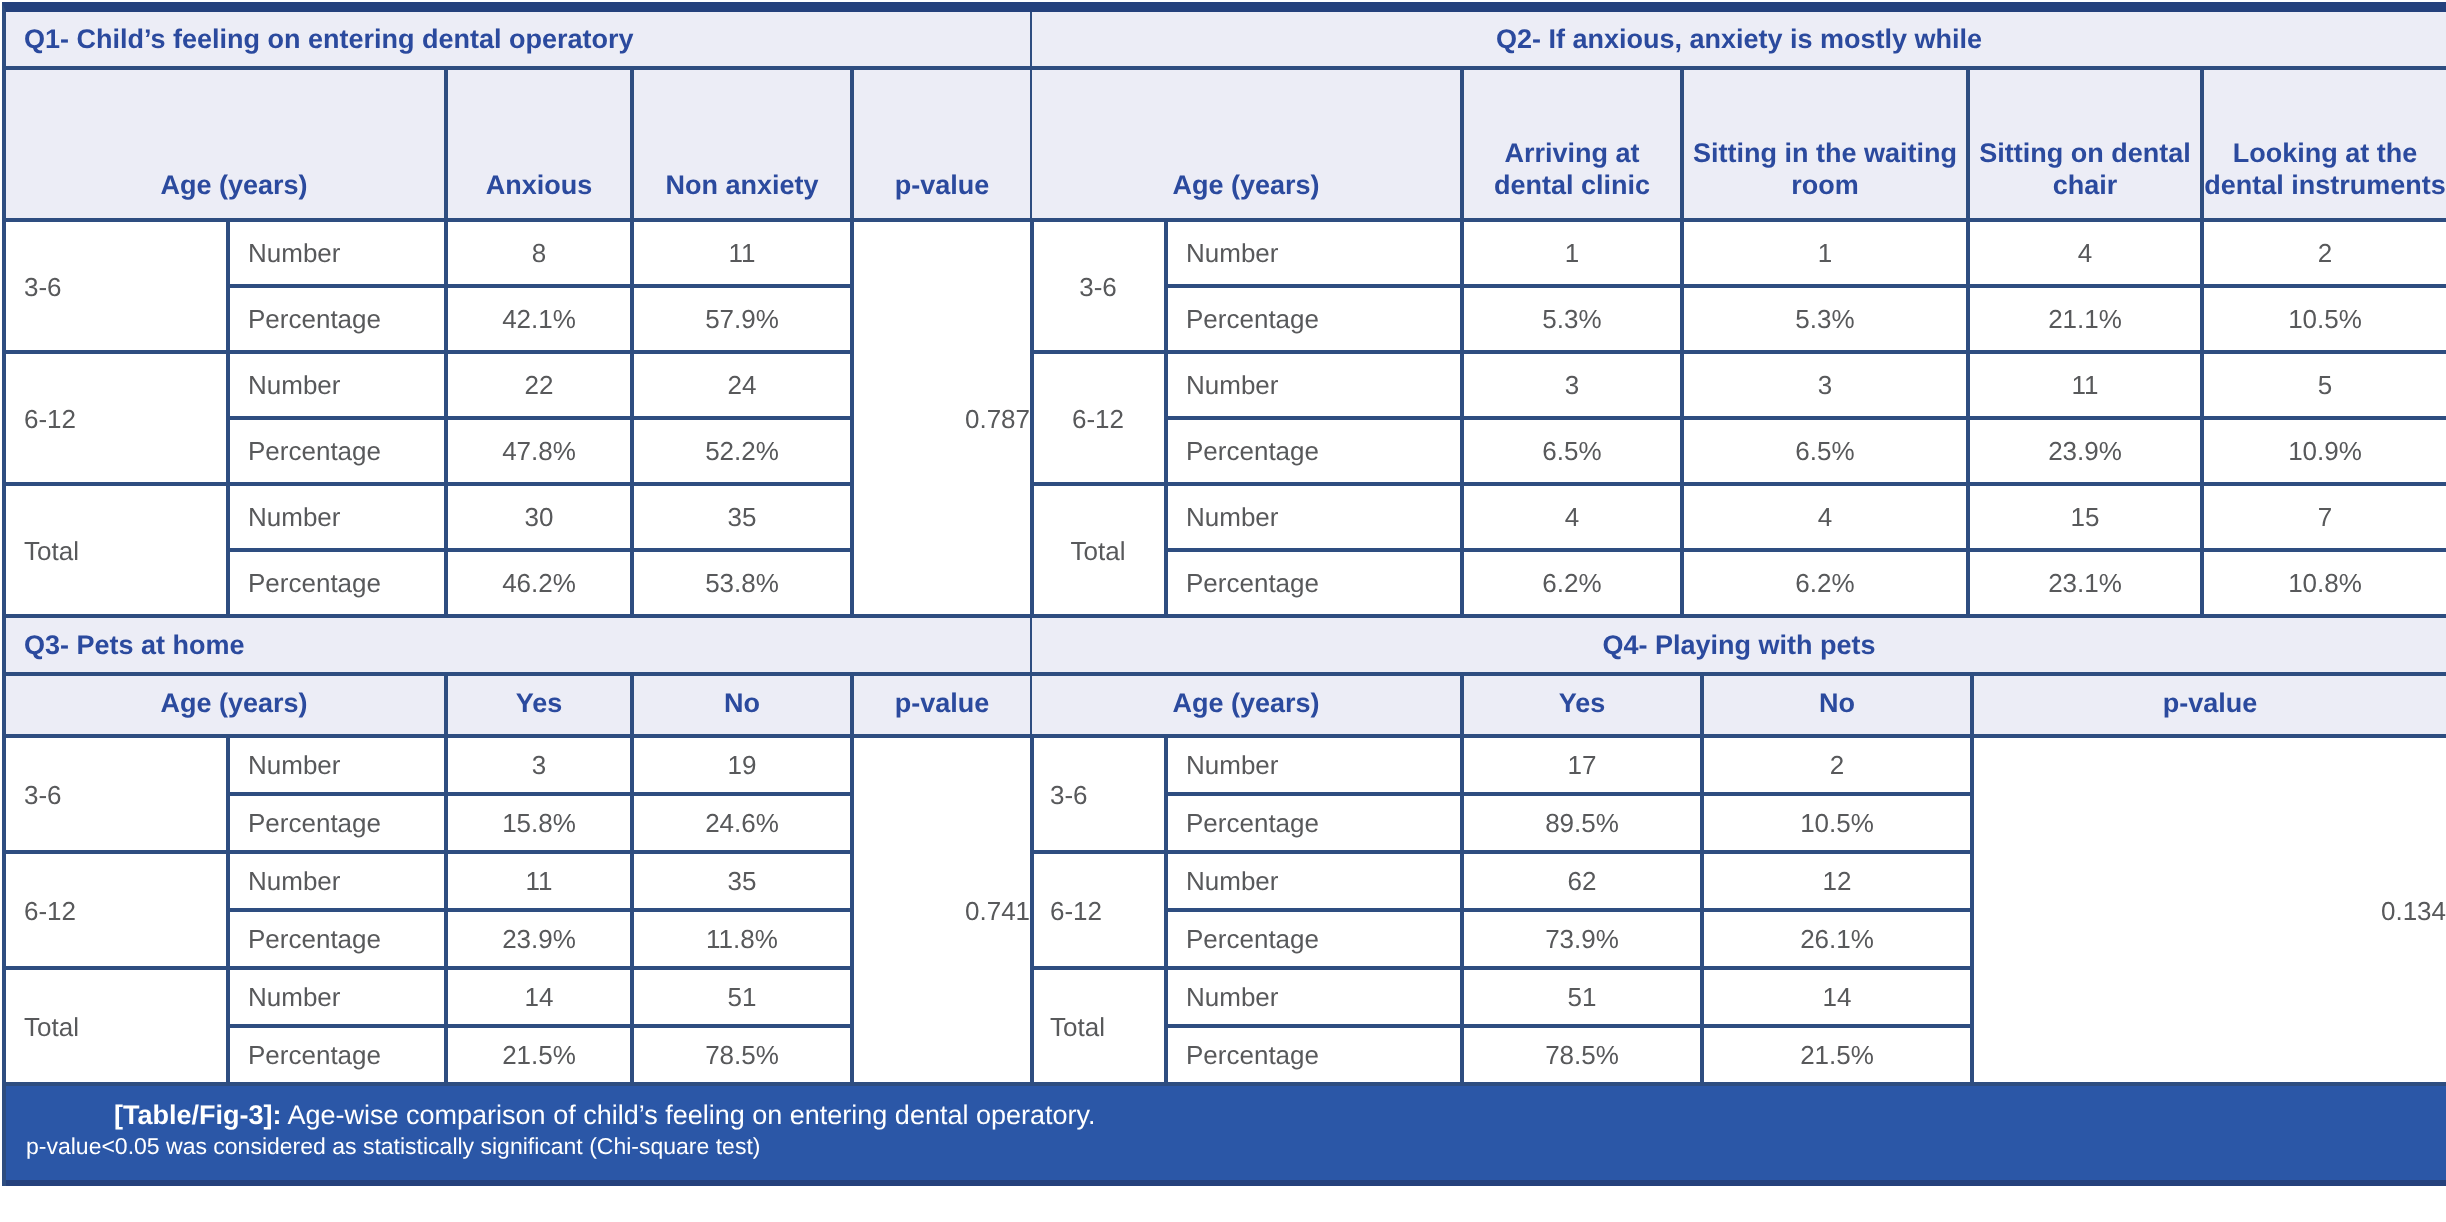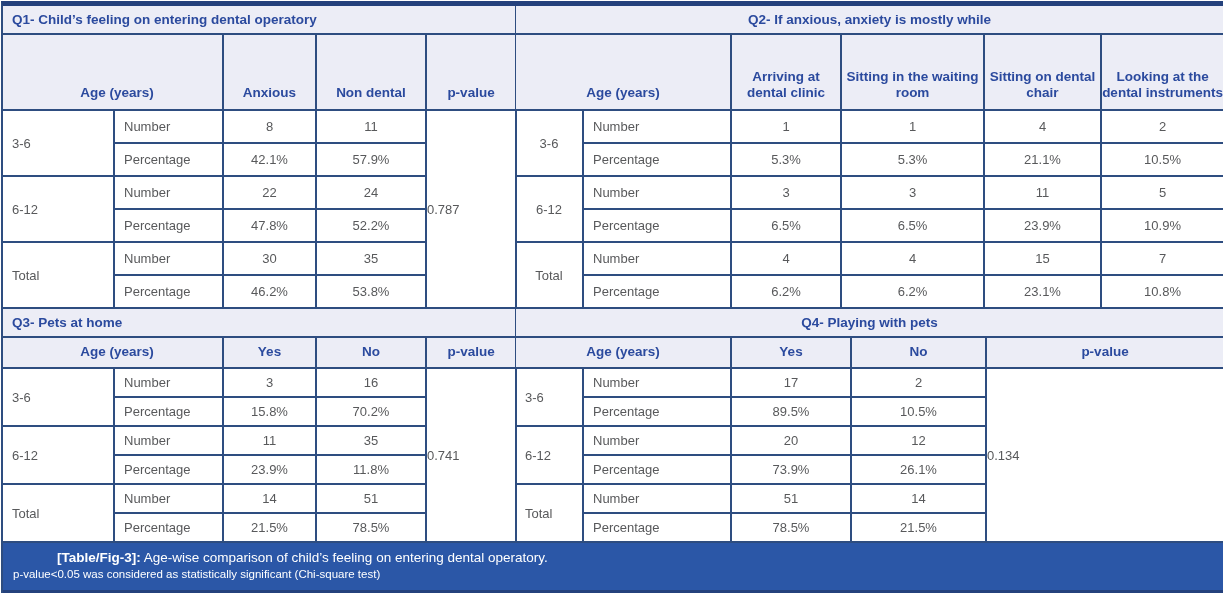--- a/index.html
+++ b/index.html
@@ -57,21 +57,21 @@
   .top-tbl tr.data td { height: 33px; }
   .bot-tbl tr.data td { height: 29px; }
   .tbl td {
     color: var(--data-text, #58595b);
     vertical-align: middle;
   }
   td.age { text-align: left; padding-left: 9px; }
   td.age-c { text-align: center; padding-left: 0; }
   td.sub { text-align: left; padding-left: 9px; border-radius: 14px; }
   td.val { text-align: center; }
-  td.pcell { text-align: left; }
+  td.pcell { text-align: right; }
   
   .caption {
     width: 1221px;
     height: 50px;
     background: var(--caption-bg, #2b57a7);
     border-bottom: 3px solid var(--top-bar, #24417c);
     color: var(--caption-text, #ffffff);
     padding: 6px 10px 0 10px;
   }
   .cap-line1 { font-size: 13.5px; line-height: 1.35; padding-left: 44px; }
@@ -94,21 +94,21 @@
             <col style="width:110px">
             <col style="width:90px">
           </colgroup>
         <tbody>
             <tr class="title">
           <th colspan="5">Q1- Child’s feeling on entering dental operatory</th>
         </tr>
         <tr class="hdr">
           <th colspan="2" class="age-left">Age (years)</th>
           <th>Anxious</th>
-          <th>Non dental</th>
+          <th>Non anxiety</th>
           <th>p-value</th>
         </tr>
         <tr class="data">
           <td class="age" rowspan="2">3-6</td>
           <td class="sub">Number</td>
           <td class="val">8</td>
           <td class="val">11</td>
           <td class="pcell" rowspan="6">0.787</td>
         </tr>
         <tr class="data">
@@ -156,27 +156,27 @@
         <tr class="hdr">
           <th colspan="2" class="age-left">Age (years)</th>
           <th>Yes</th>
           <th>No</th>
           <th>p-value</th>
         </tr>
         <tr class="data">
           <td class="age" rowspan="2">3-6</td>
           <td class="sub">Number</td>
           <td class="val">3</td>
-          <td class="val">16</td>
+          <td class="val">19</td>
           <td class="pcell" rowspan="6">0.741</td>
         </tr>
         <tr class="data">
           <td class="sub">Percentage</td>
           <td class="val">15.8%</td>
-          <td class="val">70.2%</td>
+          <td class="val">24.6%</td>
         </tr>
         <tr class="data">
           <td class="age" rowspan="2">6-12</td>
           <td class="sub">Number</td>
           <td class="val">11</td>
           <td class="val">35</td>
         </tr>
         <tr class="data">
           <td class="sub">Percentage</td>
           <td class="val">23.9%</td>
@@ -293,21 +293,21 @@
           <td class="pcell" rowspan="6">0.134</td>
         </tr>
         <tr class="data">
           <td class="sub">Percentage</td>
           <td class="val">89.5%</td>
           <td class="val">10.5%</td>
         </tr>
         <tr class="data">
           <td class="age" rowspan="2">6-12</td>
           <td class="sub">Number</td>
-          <td class="val">20</td>
+          <td class="val">62</td>
           <td class="val">12</td>
         </tr>
         <tr class="data">
           <td class="sub">Percentage</td>
           <td class="val">73.9%</td>
           <td class="val">26.1%</td>
         </tr>
         <tr class="data">
           <td class="age" rowspan="2">Total</td>
           <td class="sub">Number</td>

